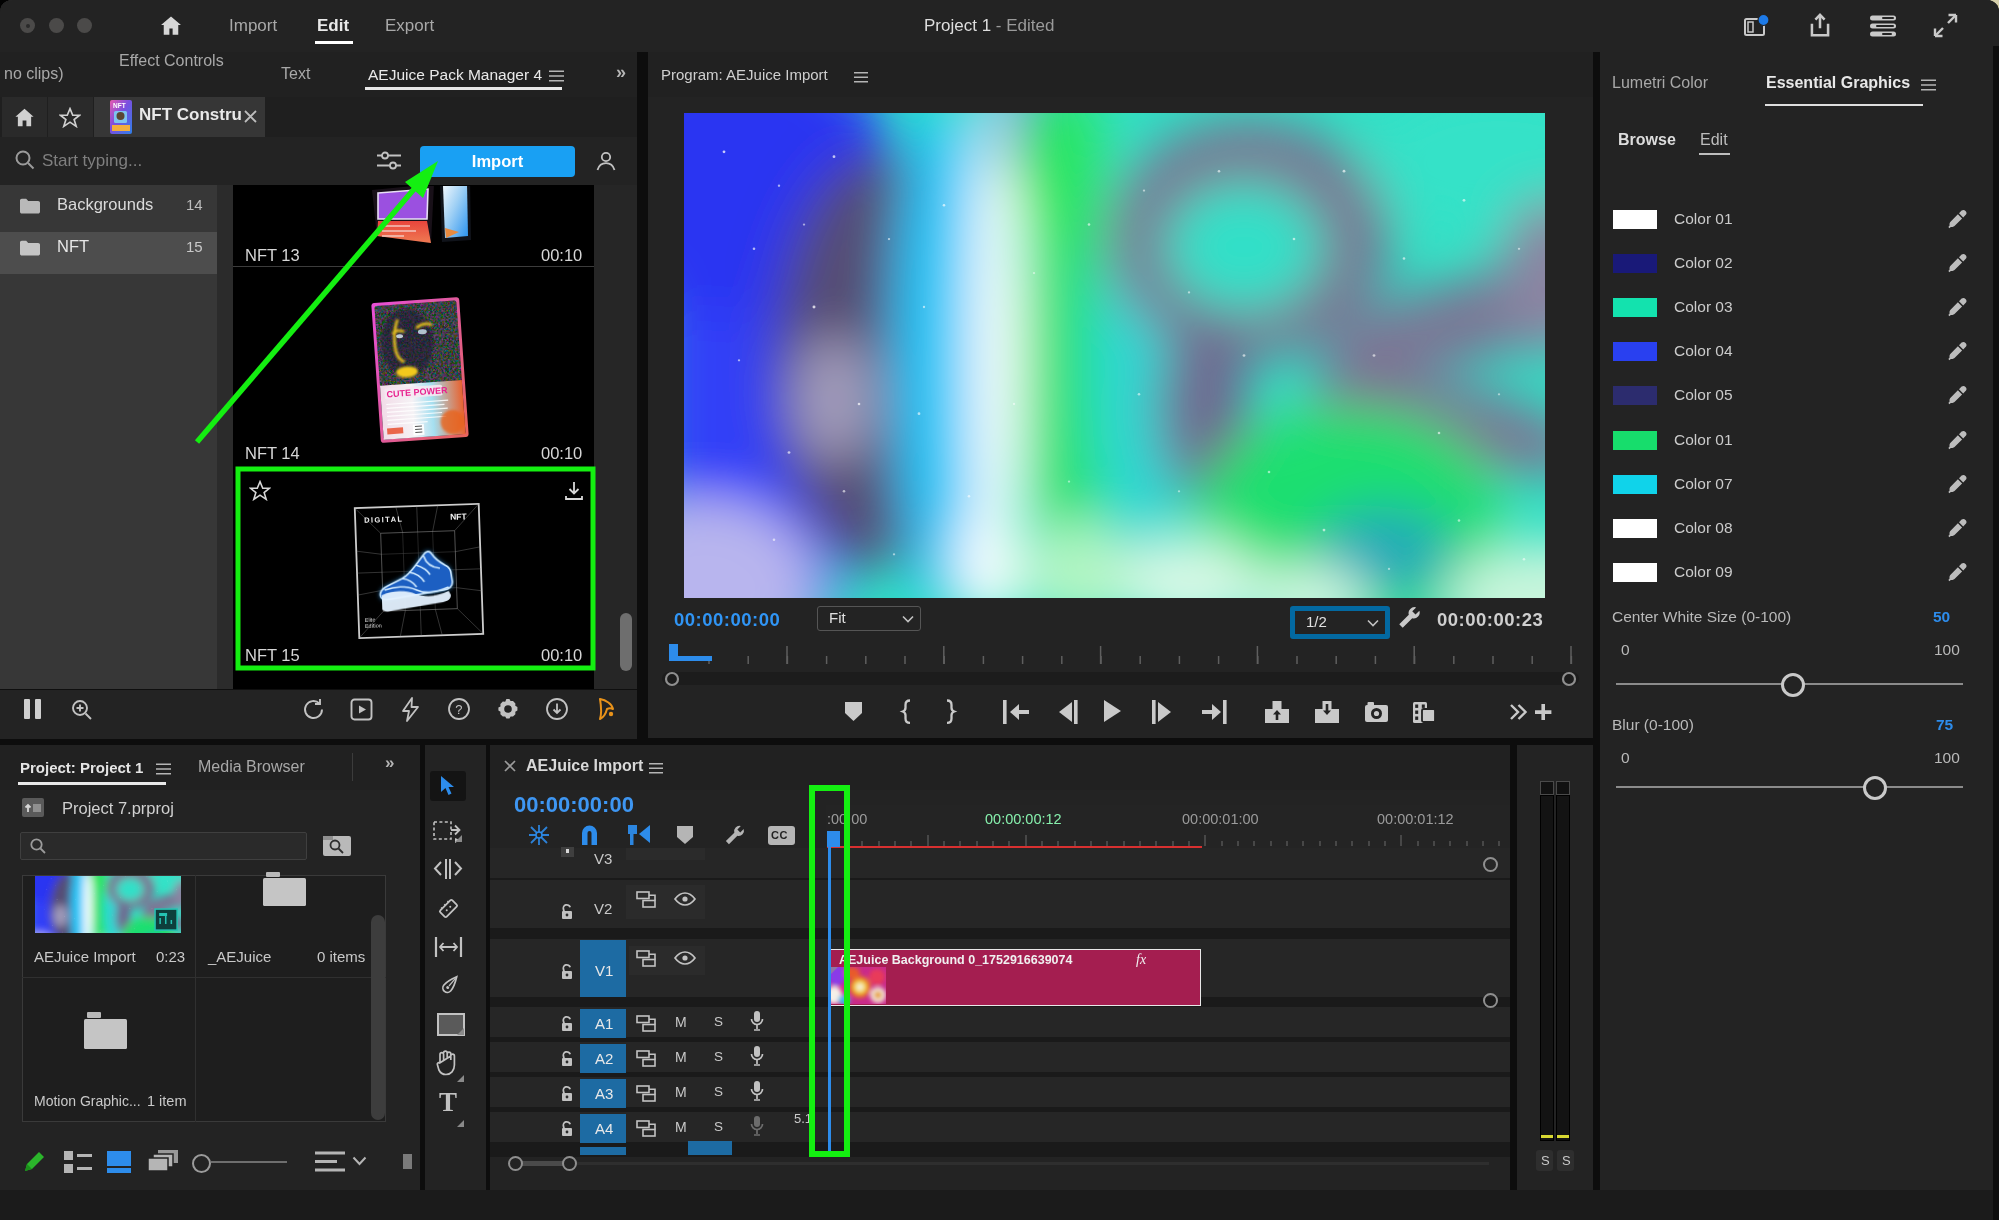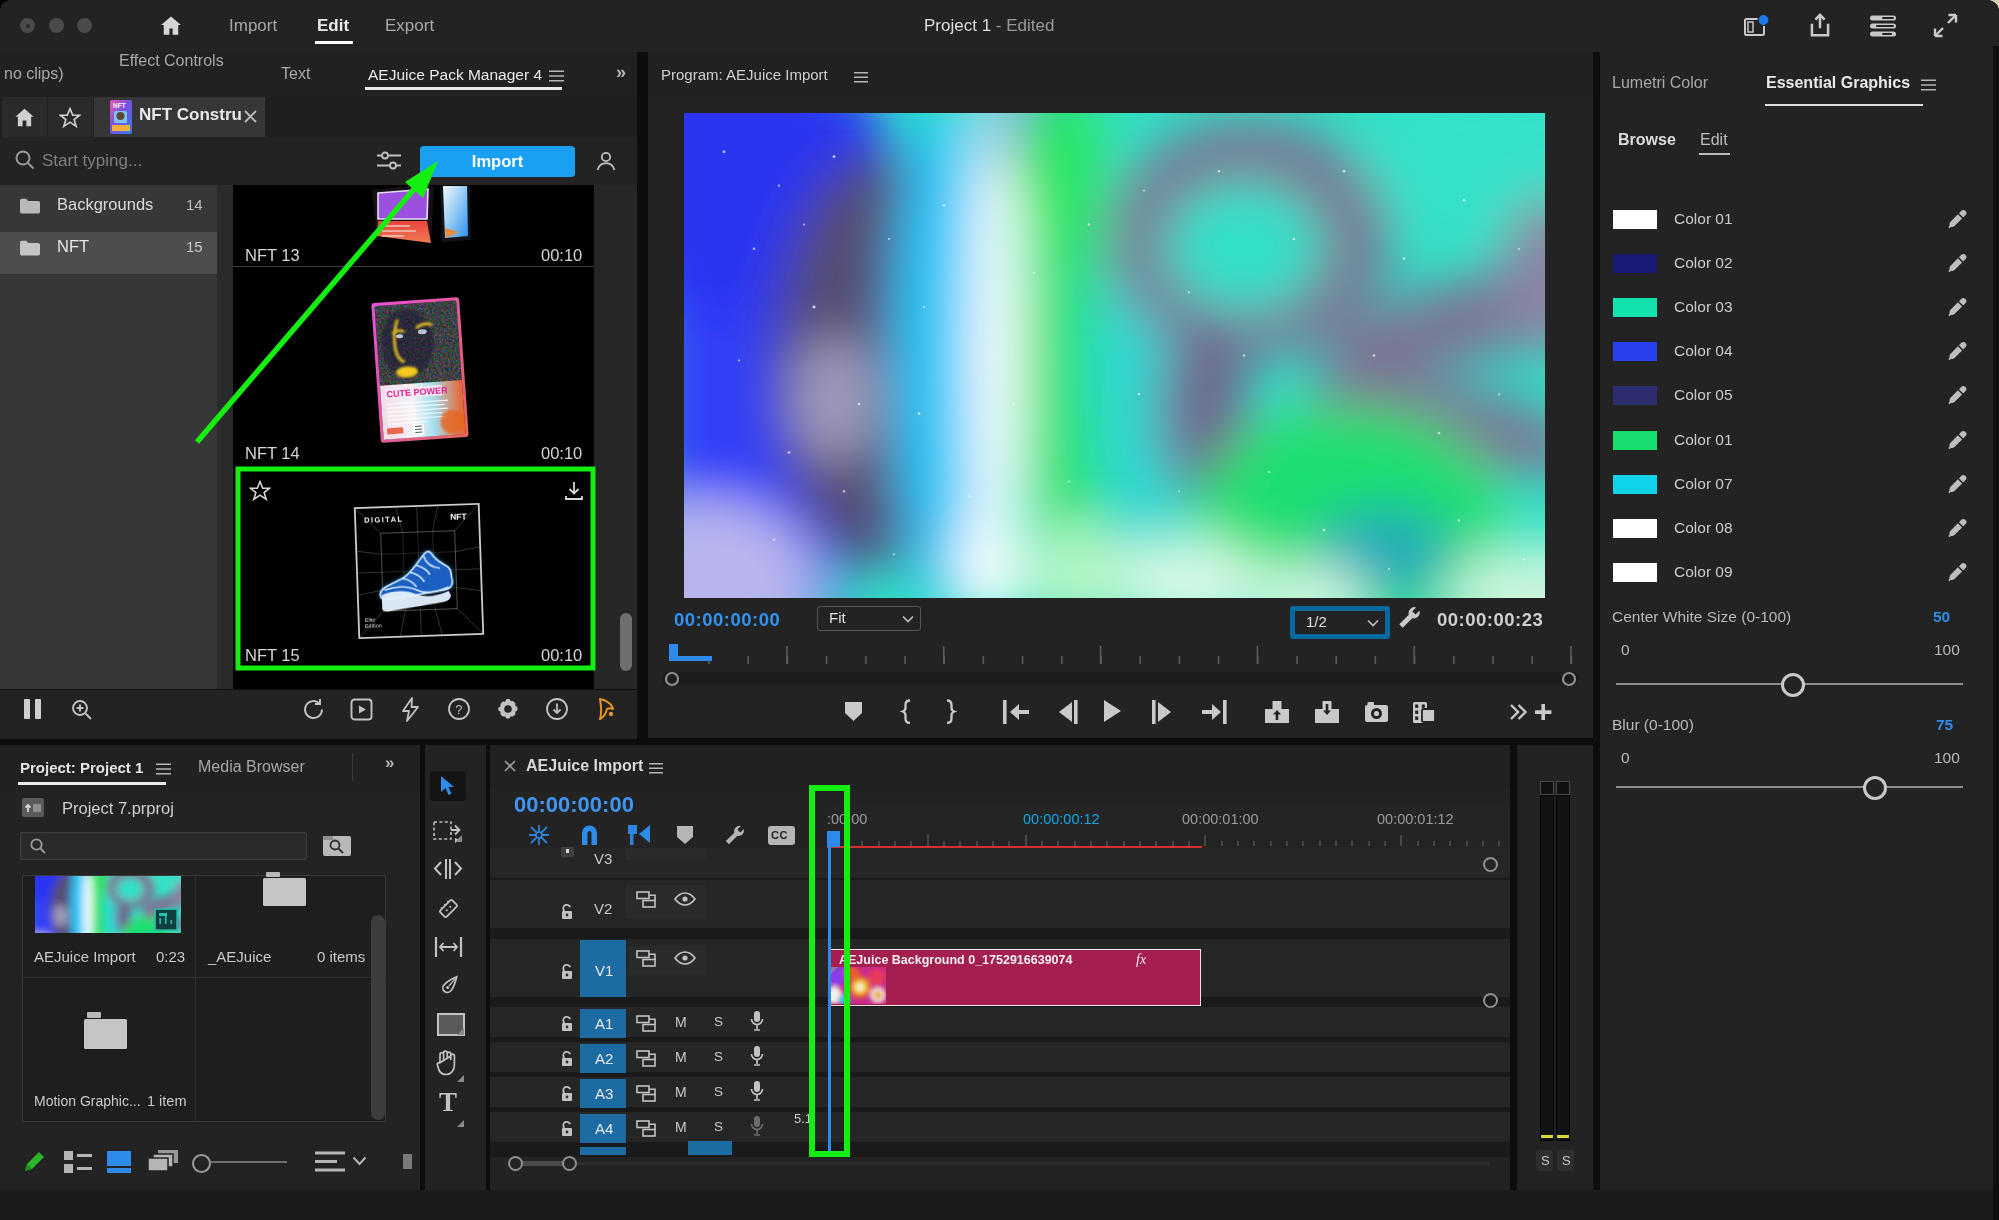--- a/index.html
+++ b/index.html
@@ -795,21 +795,21 @@
     </svg>
     <svg class="ico" style="left:233px;top:79px;" width="23" height="23" viewBox="0 0 24 24" fill="#b5b5b5">
       <path d="M21.6 5.2 18 8.8l-3-3 3.6-3.6a5.5 5.5 0 0 0-6.8 6.8L3 17.8 6.2 21l8.8-8.8a5.5 5.5 0 0 0 6.6-7z"></path>
     </svg>
     <div class="abs" style="left:278px;top:81px;width:27px;height:19px;background:#b5b5b5;border-radius:3px;">
       <div class="txt" style="left:3px;top:3px;font-size:11px;font-weight:bold;color:#232323;letter-spacing:.5px;">CC</div>
     </div>
 
     <div class="abs" style="left:336px;top:60px;width:684px;height:43px;background:#242424;"></div>
     <div class="txt" style="left:337px;top:66px;font-size:14.5px;color:#9b9b9b;">:00:00</div>
-    <div class="txt" style="left:495px;top:66px;font-size:14.5px;color:#0ea5e9;margin-left:38px;">00:00:00:12</div>
+    <div class="txt" style="left:495px;top:66px;font-size:14.5px;color:#86efac;">00:00:00:12</div>
     <div class="txt" style="left:692px;top:66px;font-size:14.5px;color:#9b9b9b;">00:00:01:00</div>
     <div class="txt" style="left:887px;top:66px;font-size:14.5px;color:#9b9b9b;">00:00:01:12</div>
     <svg class="ico" style="left:336px;top:88px;" width="684" height="16" viewBox="0 0 684 16">
       <g stroke="#5f5f5f" stroke-width="1.2">
         <path d="M20 2v11M36 8v5M53 8v5M69 8v5M85 8v5M102 2v11M118 8v5M134 8v5M151 8v5M167 8v5M183 8v5M200 2v11M216 8v5M232 8v5M249 8v5M265 8v5M281 8v5M298 8v5M314 8v5M330 8v5M347 8v5M363 8v5M379 2v11M396 8v5M412 8v5M428 8v5M445 8v5M461 8v5M477 8v5M494 8v5M510 8v5M526 8v5M543 8v5M559 8v5M575 2v11M592 8v5M608 8v5M624 8v5M641 8v5M657 8v5M673 8v5"></path>
       </g>
     </svg>
     <div class="abs" style="left:337px;top:101px;width:375px;height:3px;background:#d83030;"></div>
 
     <div class="abs" style="left:0;top:103px;width:1020px;height:309px;background:#1a1a1a;"></div>

